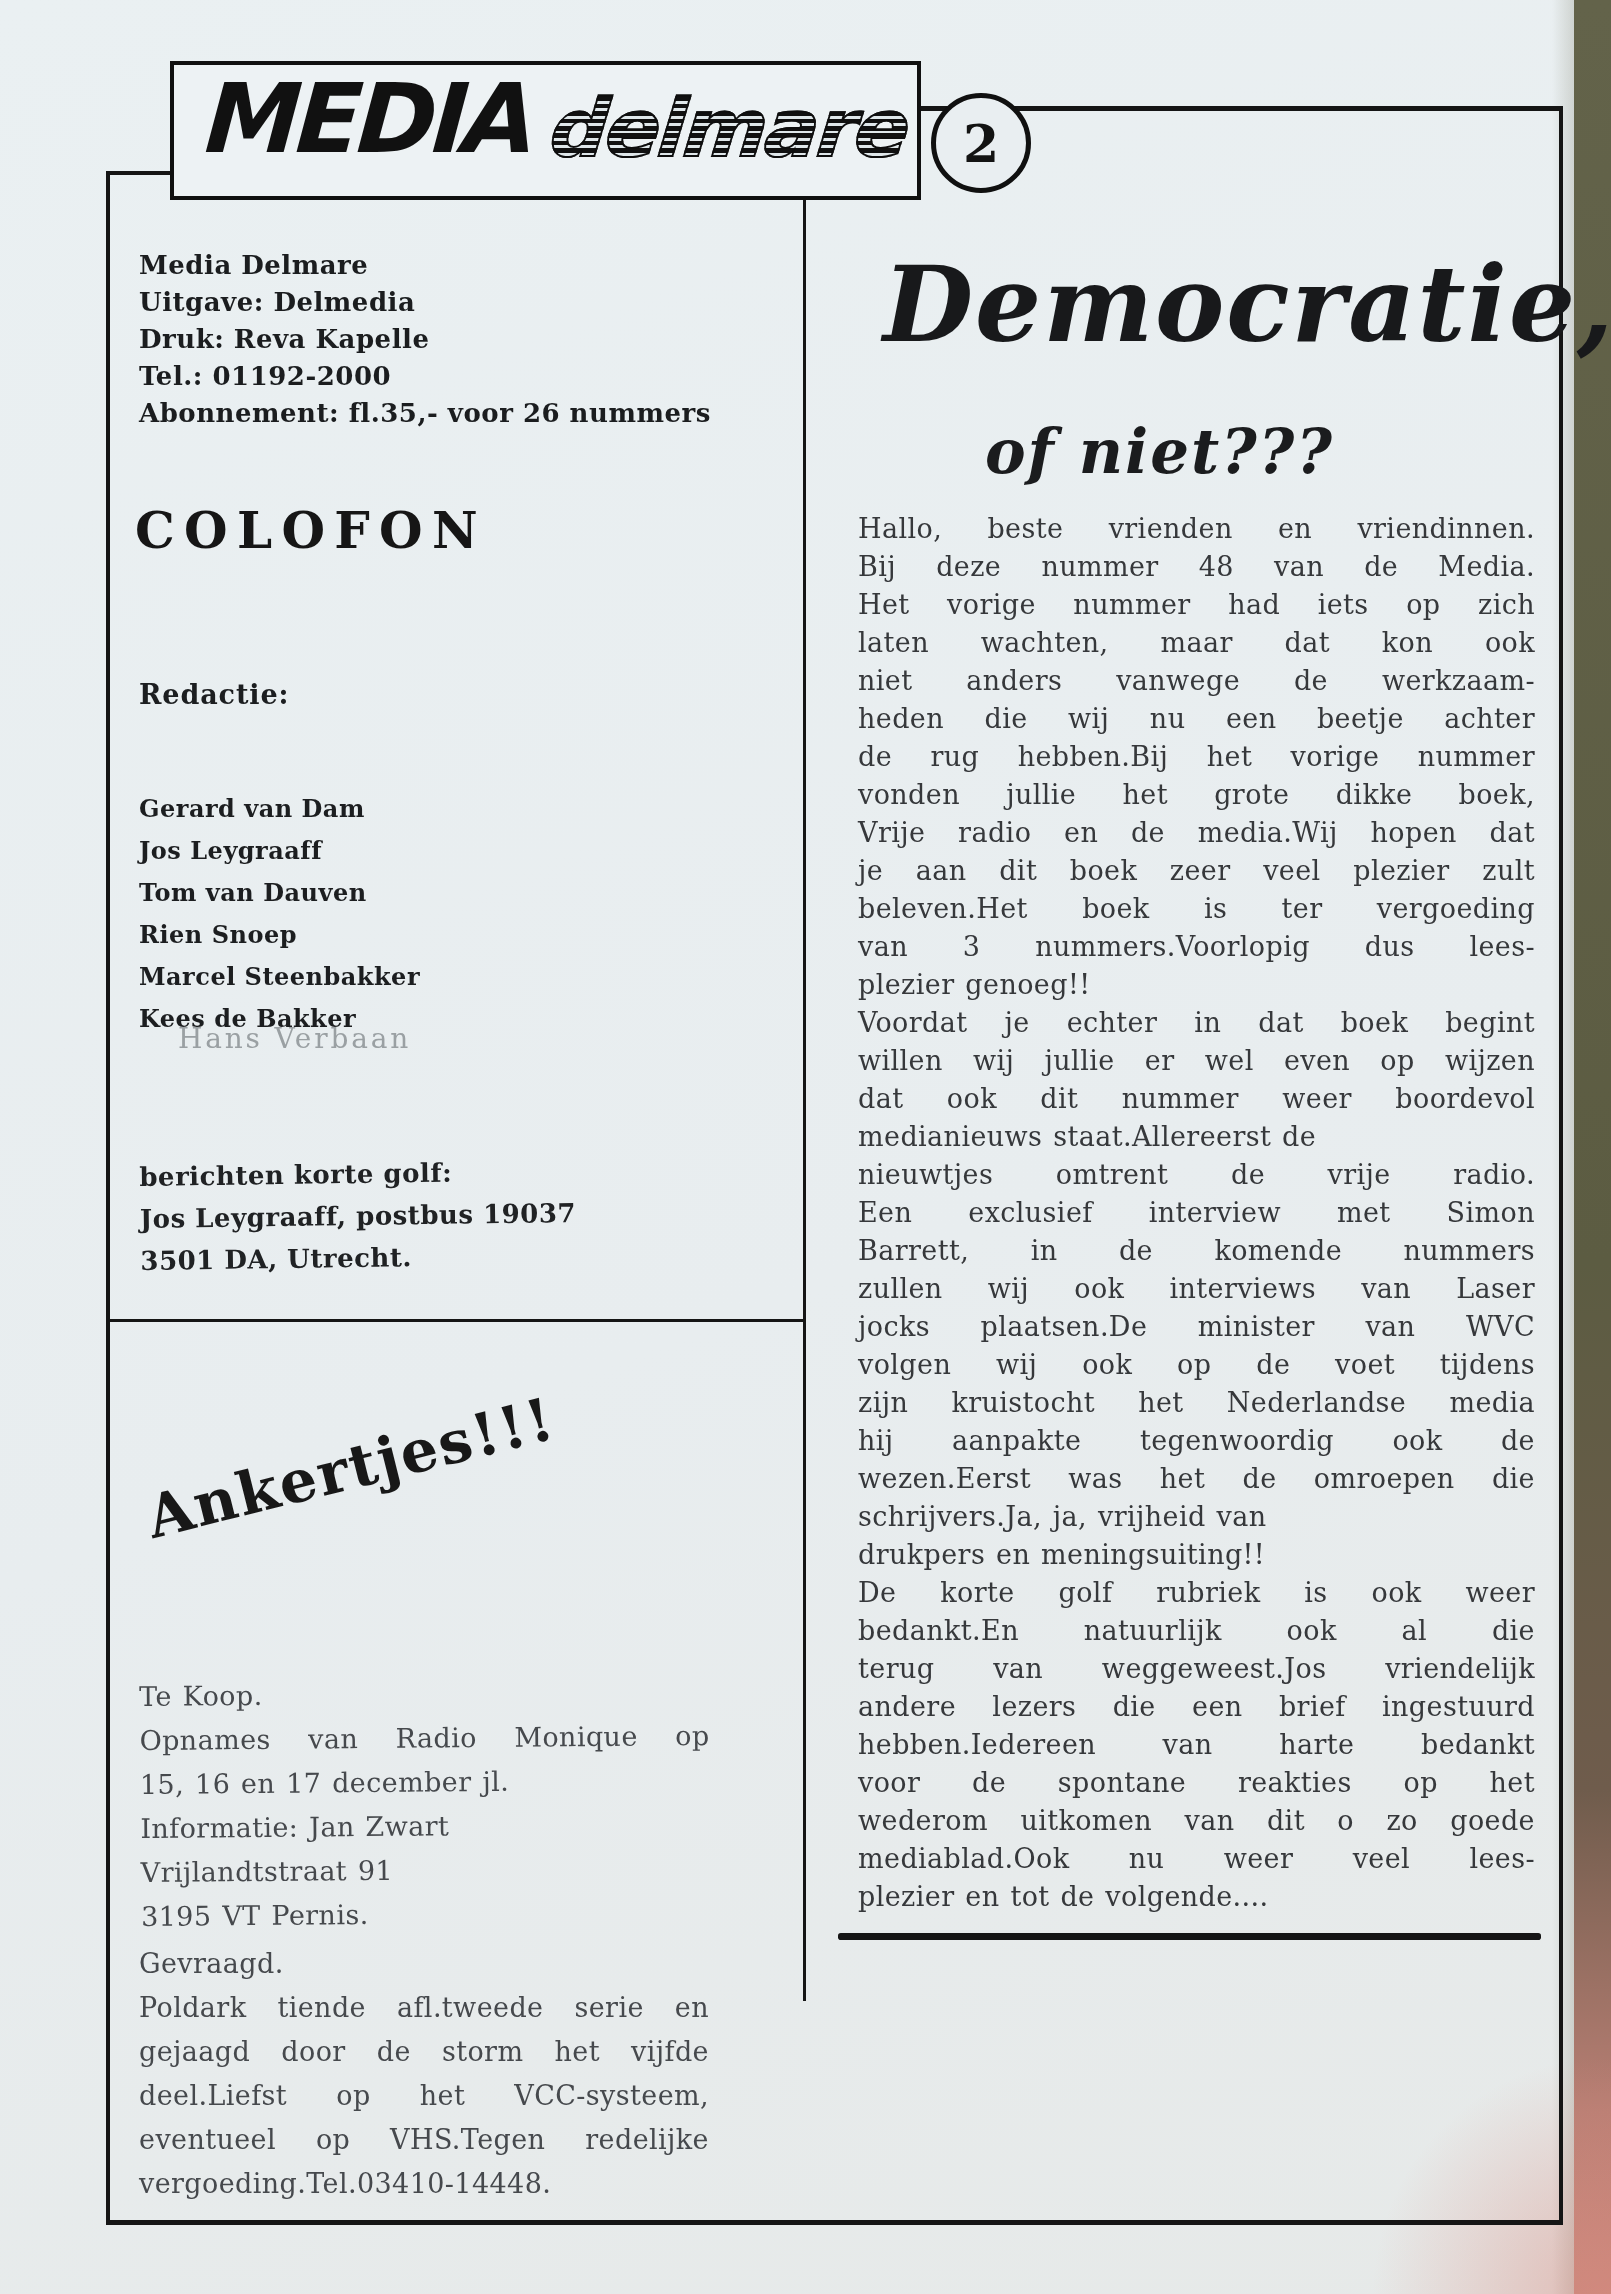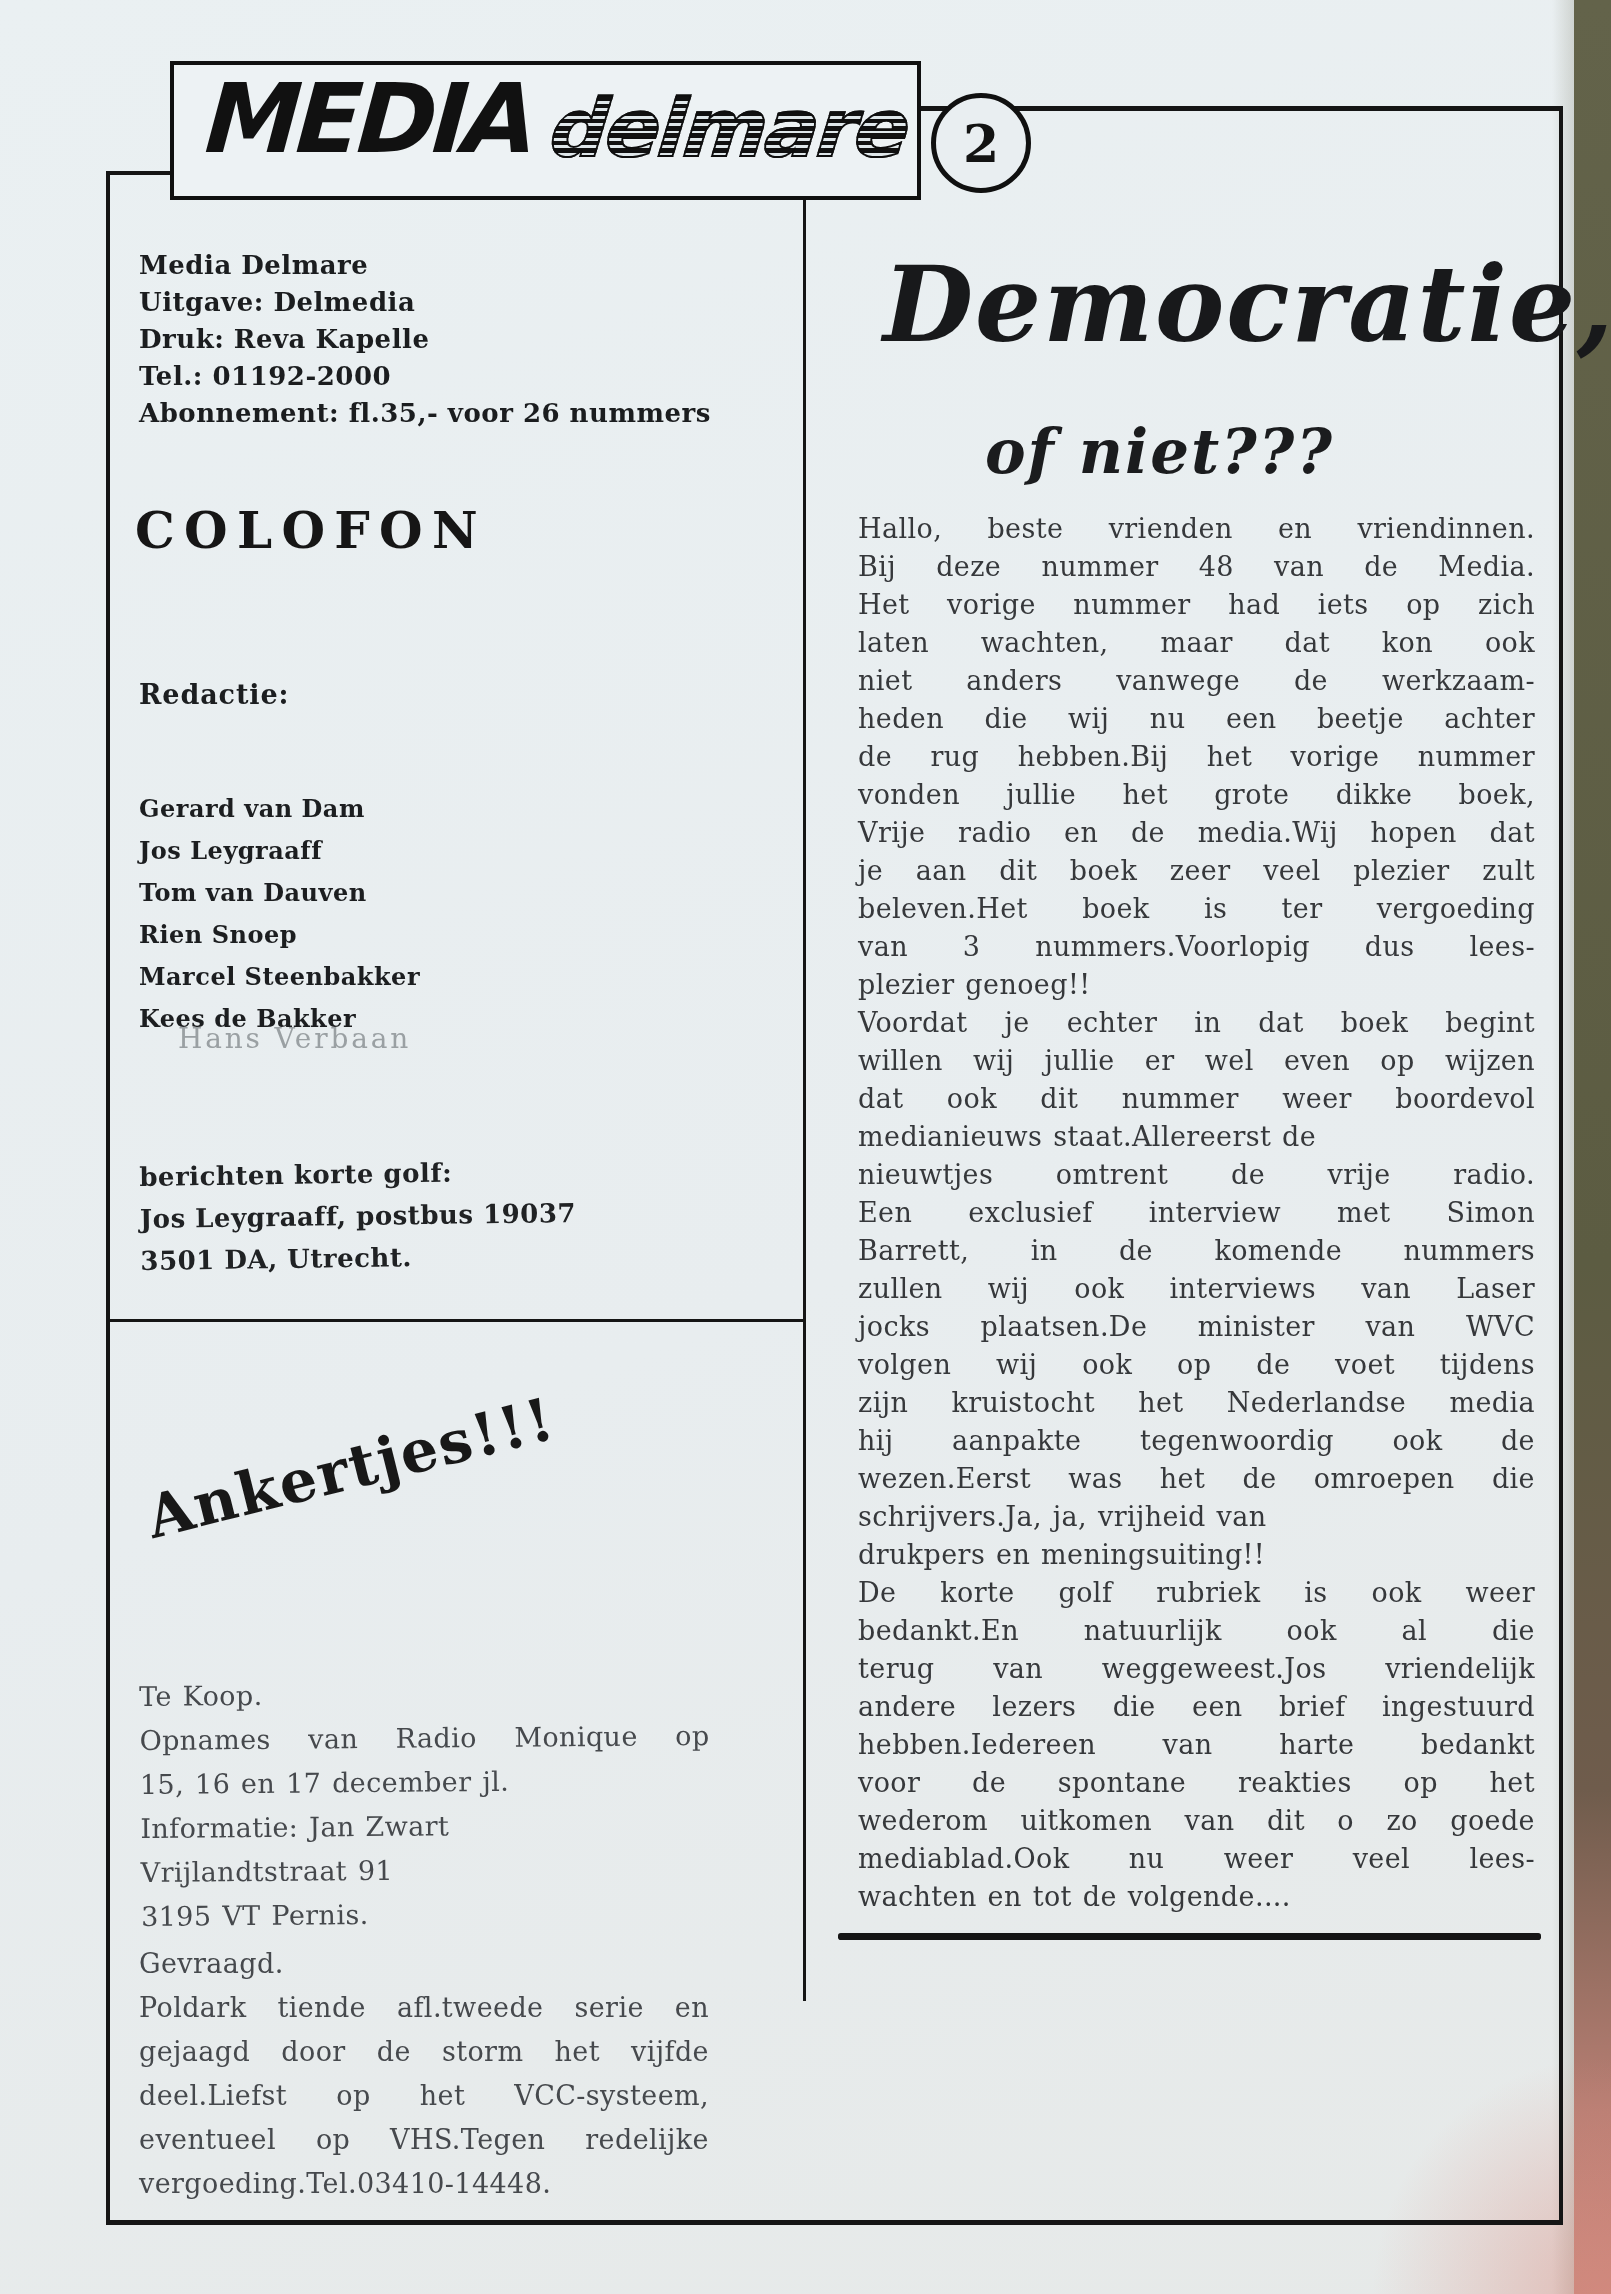--- a/index.html
+++ b/index.html
@@ -174,17 +174,17 @@
       <div class="tline">schrijvers.Ja, ja, vrijheid van</div>
       <div class="tline">drukpers en meningsuiting!!</div>
       <div class="tline fit">De korte golf rubriek is ook weer</div>
       <div class="tline fit">bedankt.En natuurlijk ook al die</div>
       <div class="tline fit">terug van weggeweest.Jos vriendelijk</div>
       <div class="tline fit">andere lezers die een brief ingestuurd</div>
       <div class="tline fit">hebben.Iedereen van harte bedankt</div>
       <div class="tline fit">voor de spontane reakties op het</div>
       <div class="tline fit">wederom uitkomen van dit o zo goede</div>
       <div class="tline fit">mediablad.Ook nu weer veel lees-</div>
-      <div class="tline">wachten en tot de volgende....</div>
+      <div class="tline">plezier en tot de volgende....</div>
     </div>
 
 </div>
 
 
 </body></html>

